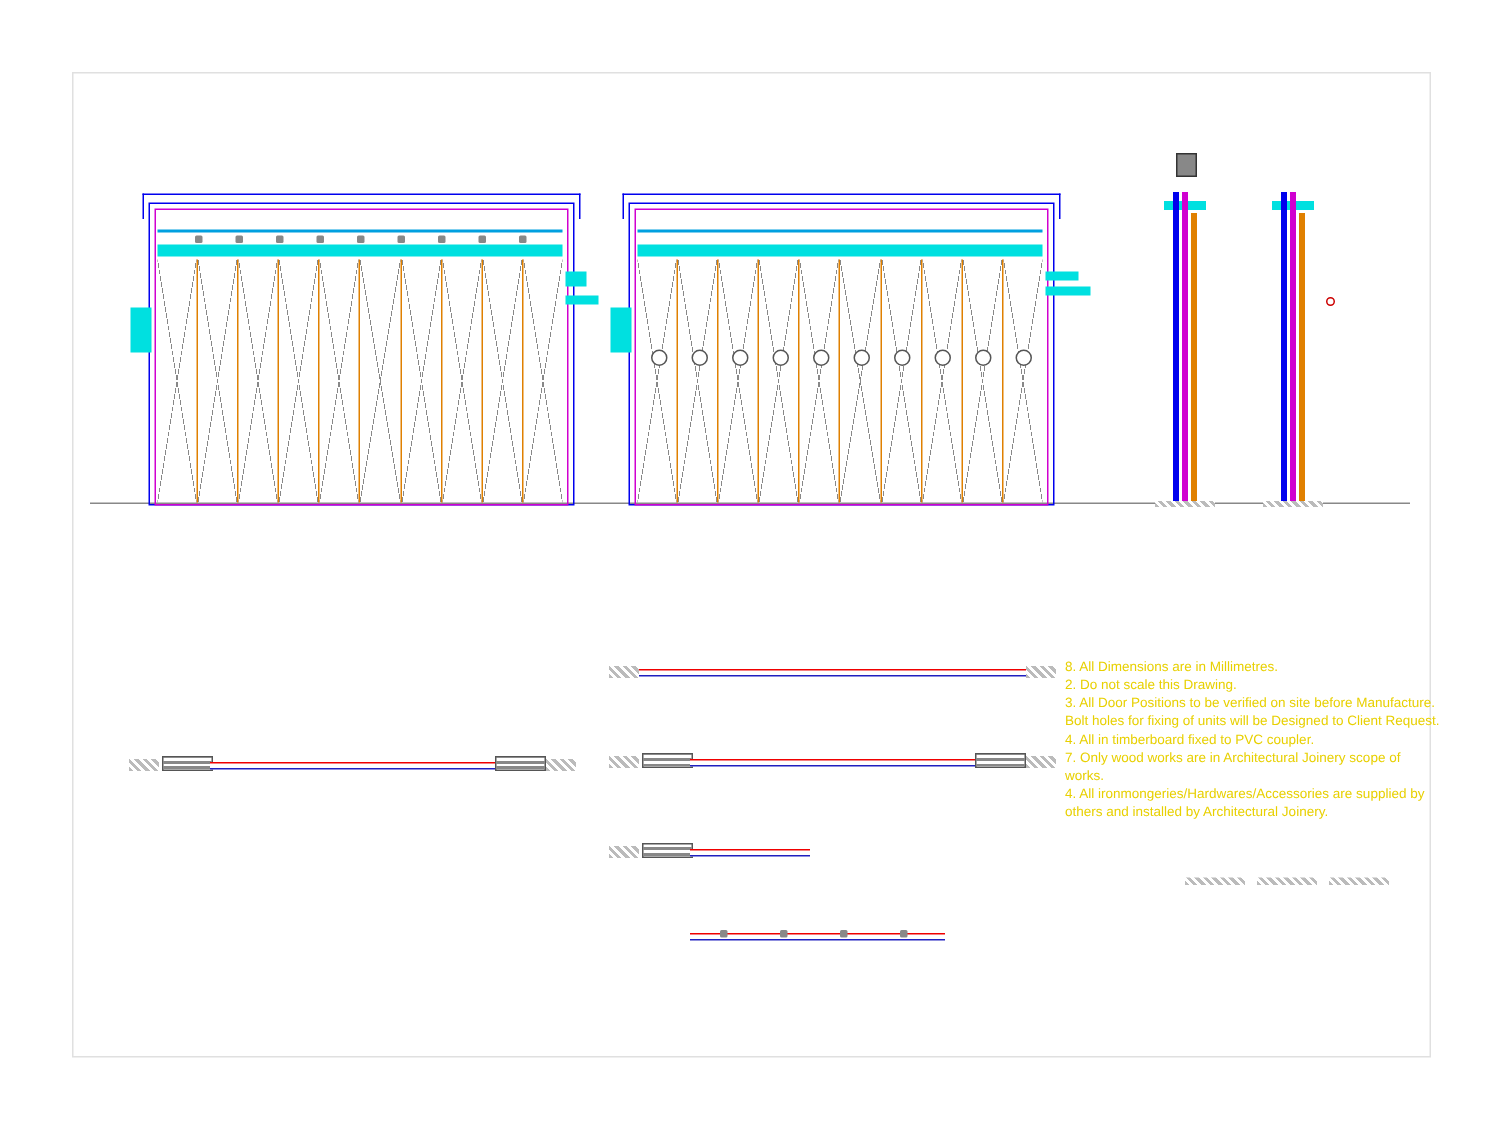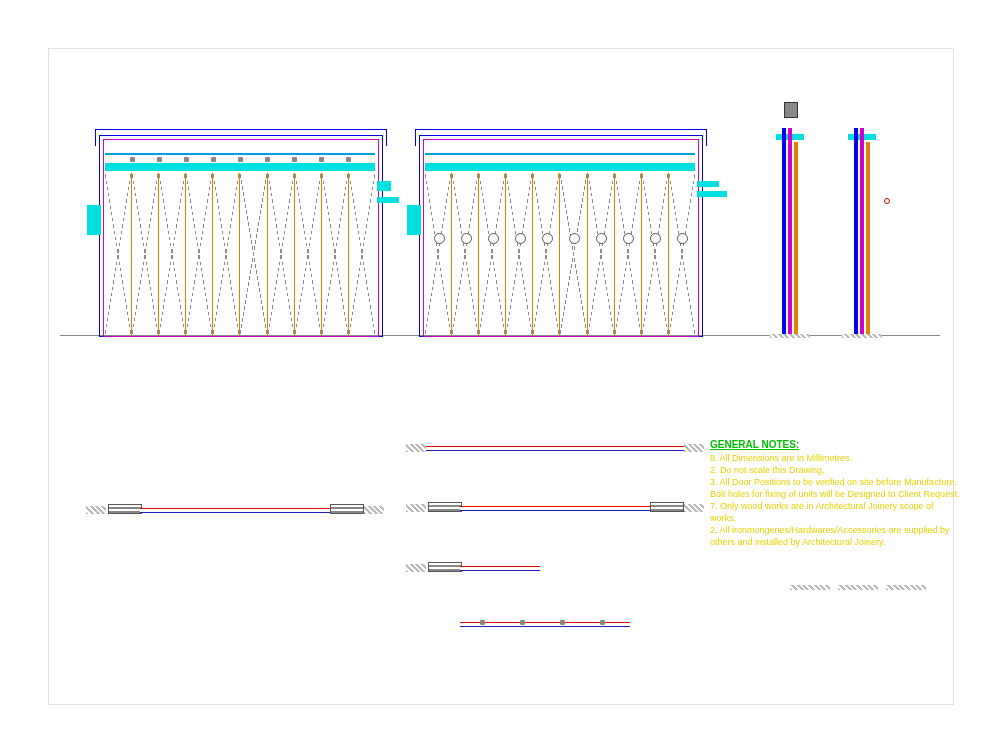--- a/index.html
+++ b/index.html
@@ -222,21 +222,21 @@
       <div class="hinge" style="left:140px;top:0;"></div>
   </div>
 
   <div class="plan" style="left:790px;top:585px;width:140px;height:10px;">
     <div class="wall" style="left:0;width:40px;top:0;height:5px;"></div>
     <div class="wall" style="left:48px;width:40px;top:0;height:5px;"></div>
     <div class="wall" style="left:96px;width:40px;top:0;height:5px;"></div>
   </div>
 
   <div class="notes" style="left:710px;top:438px;">
-    <div class="hdr">GENERAL NOTES:</div>
     <div>8. All Dimensions are in Millimetres.</div>
     <div>2. Do not scale this Drawing.</div>
     <div>3. All Door Positions to be verified on site before Manufacture. Bolt holes for fixing of units will be Designed to Client Request.</div>
+    <div>4. All in timberboard fixed to PVC coupler.</div>
     <div>7. Only wood works are in Architectural Joinery scope of works.</div>
-    <div>2. All ironmongeries/Hardwares/Accessories are supplied by others and installed by Architectural Joinery.</div>
+    <div>4. All ironmongeries/Hardwares/Accessories are supplied by others and installed by Architectural Joinery.</div>
   </div>
 
 </div>
 
 </body></html>

